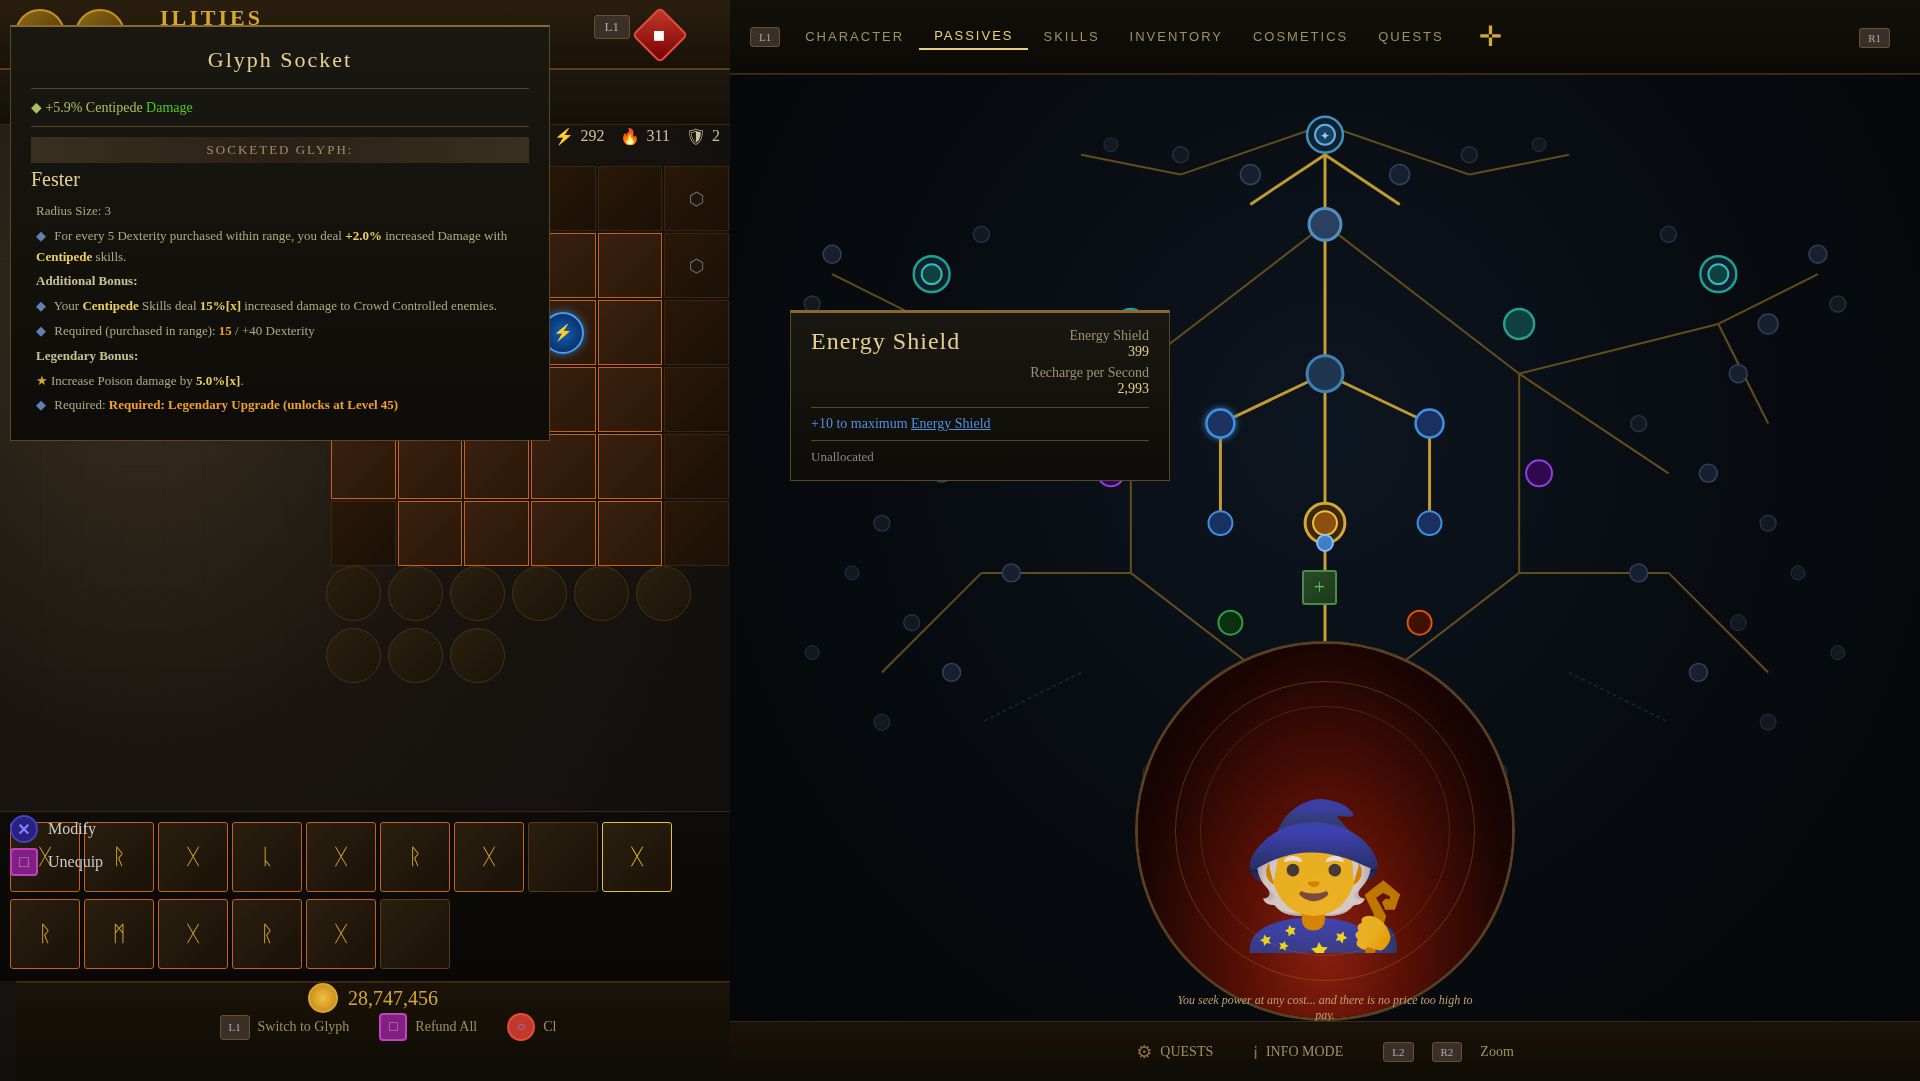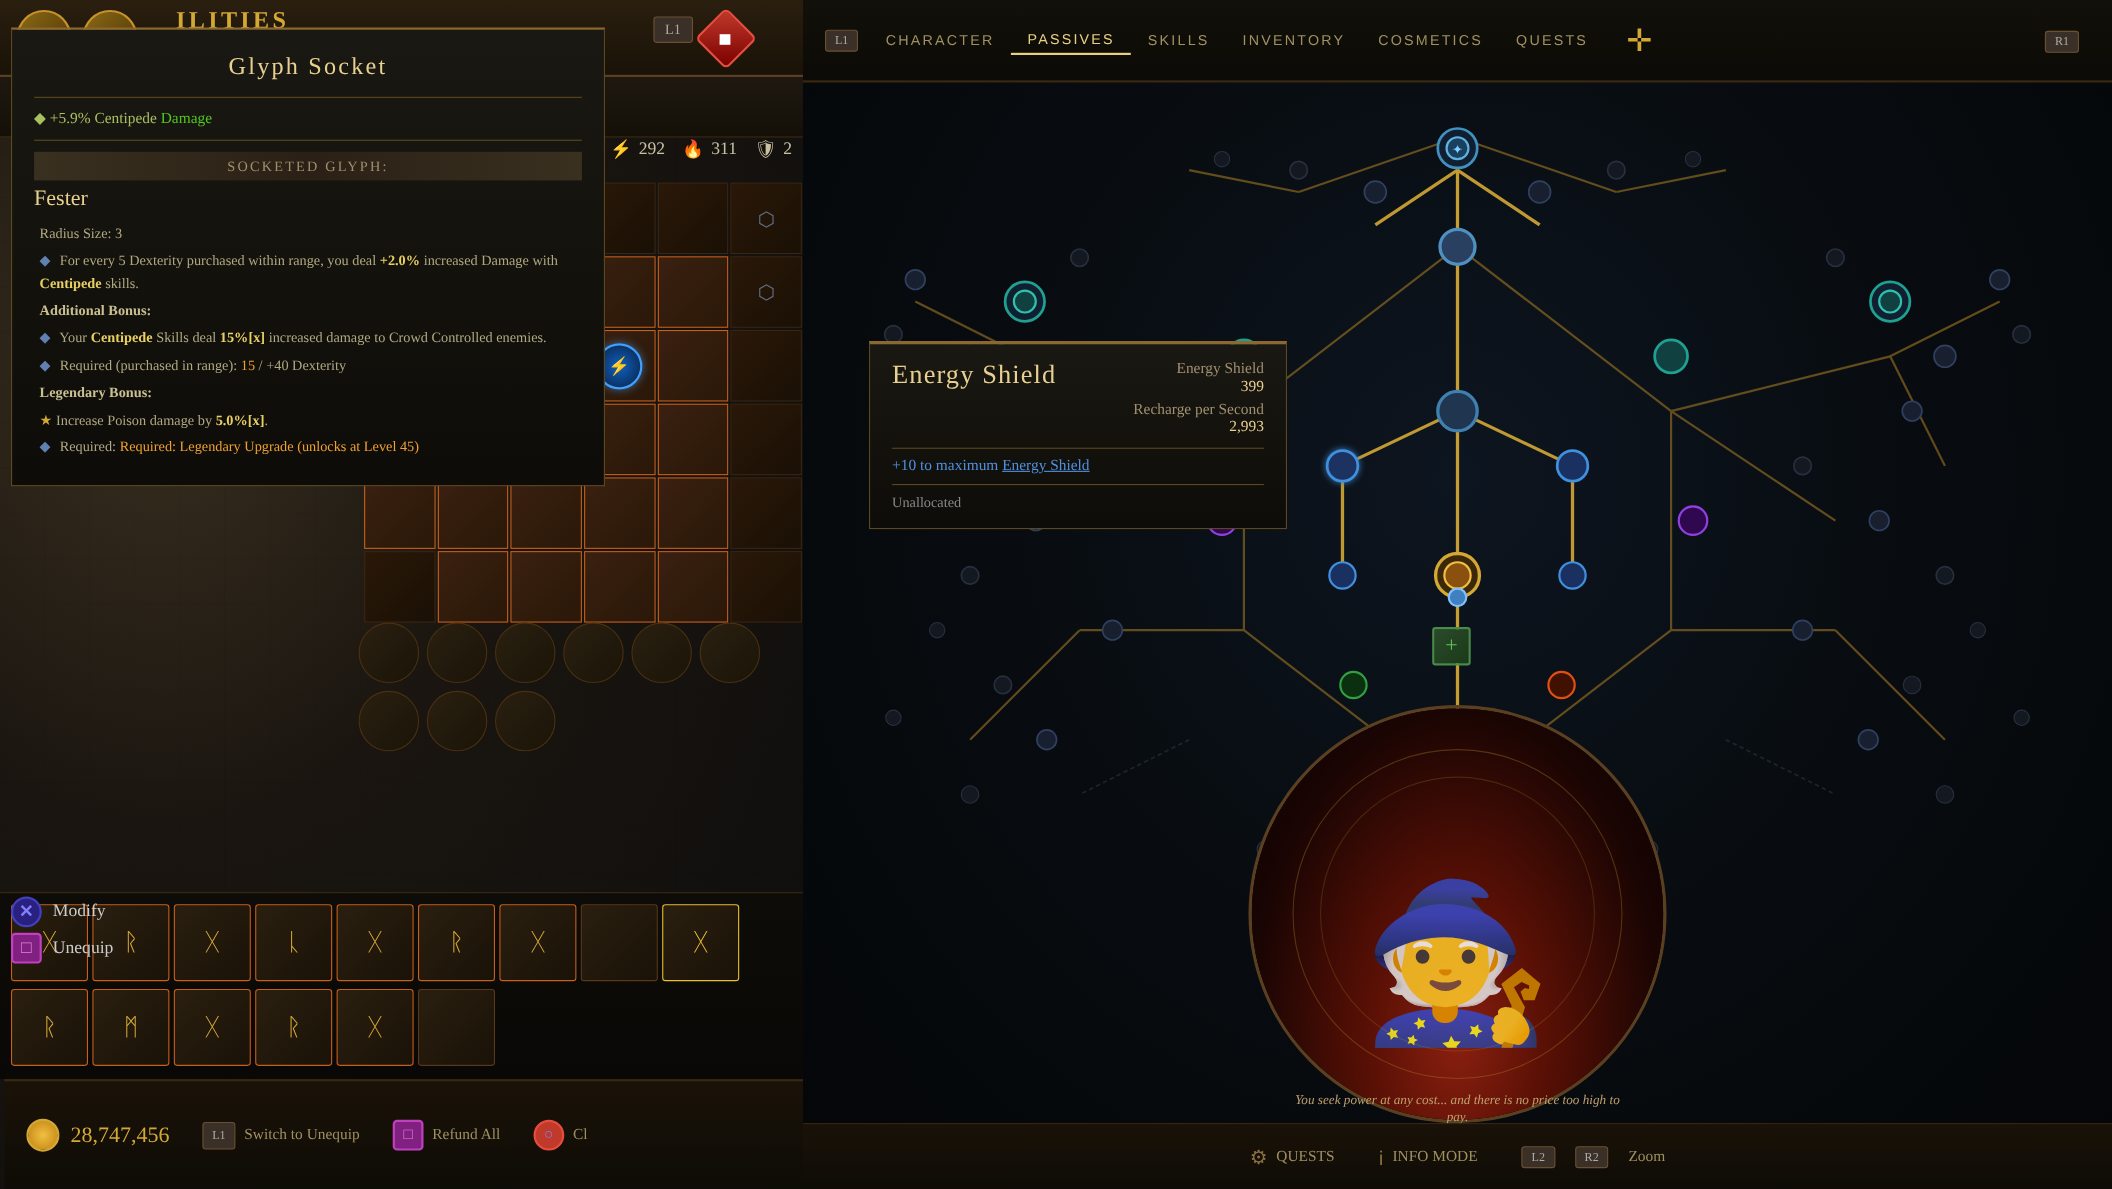--- a/index.html
+++ b/index.html
@@ -240,21 +240,21 @@
     }
 
     .tooltip-body {
       font-size: 13px;
       color: #b0a880;
       line-height: 1.6;
     }
 
     .tooltip-body .label { color: #c8c090; font-weight: bold; }
     .tooltip-body .highlight { color: #e8d060; font-weight: bold; }
-    .tooltip-body .orange { color: #f0a030; }
+    .tooltip-body .orange { color: #f0a030; font-weight: bold; }
     .tooltip-body .star { color: #d4a835; }
     .tooltip-body .bullet-diamond { color: #6080b0; margin-right: 5px; }
 
     .tooltip-row {
       margin: 4px 0;
       padding-left: 5px;
     }
 
     
     .action-buttons {
@@ -354,28 +354,29 @@
       border: 2px solid #d4a835;
       border-radius: 8px;
       width: 50px;
       height: 50px;
     }
 
     
     .bottom-bar {
       position: absolute;
       bottom: 0;
-      left: 4px; right: 0;
+      left: 16px; right: 0;
       height: 100px;
       background: linear-gradient(180deg, #1a1208 0%, #0e0c06 100%);
       border-top: 2px solid #3a2810;
       display: flex;
       align-items: center;
       padding: 0 20px;
       z-index: 10;
+      flex-direction: column;
     }
 
     .gold-display {
       display: flex;
       align-items: center;
       gap: 10px;
       font-size: 20px;
       color: #d4a835;
     }
 
@@ -891,21 +892,21 @@
     </div>
 
     <div class="bottom-bar">
       <div class="gold-display">
         <div class="gold-coin"></div>
         <span>28,747,456</span>
       </div>
       <div class="bottom-actions">
         <div class="bottom-action">
           <div class="btn-l1-small">L1</div>
-          <span>Switch to Unequip</span>
+          <span>Switch to Glyph</span>
         </div>
         <div class="bottom-action">
           <div class="btn-icon-sq" style="display:inline-flex;">□</div>
           <span>Refund All</span>
         </div>
         <div class="bottom-action">
           <div class="btn-icon-x" style="display:inline-flex;background:#c0392b;border-color:#e74c3c;">○</div>
           <span>Cl</span>
         </div>
       </div>

